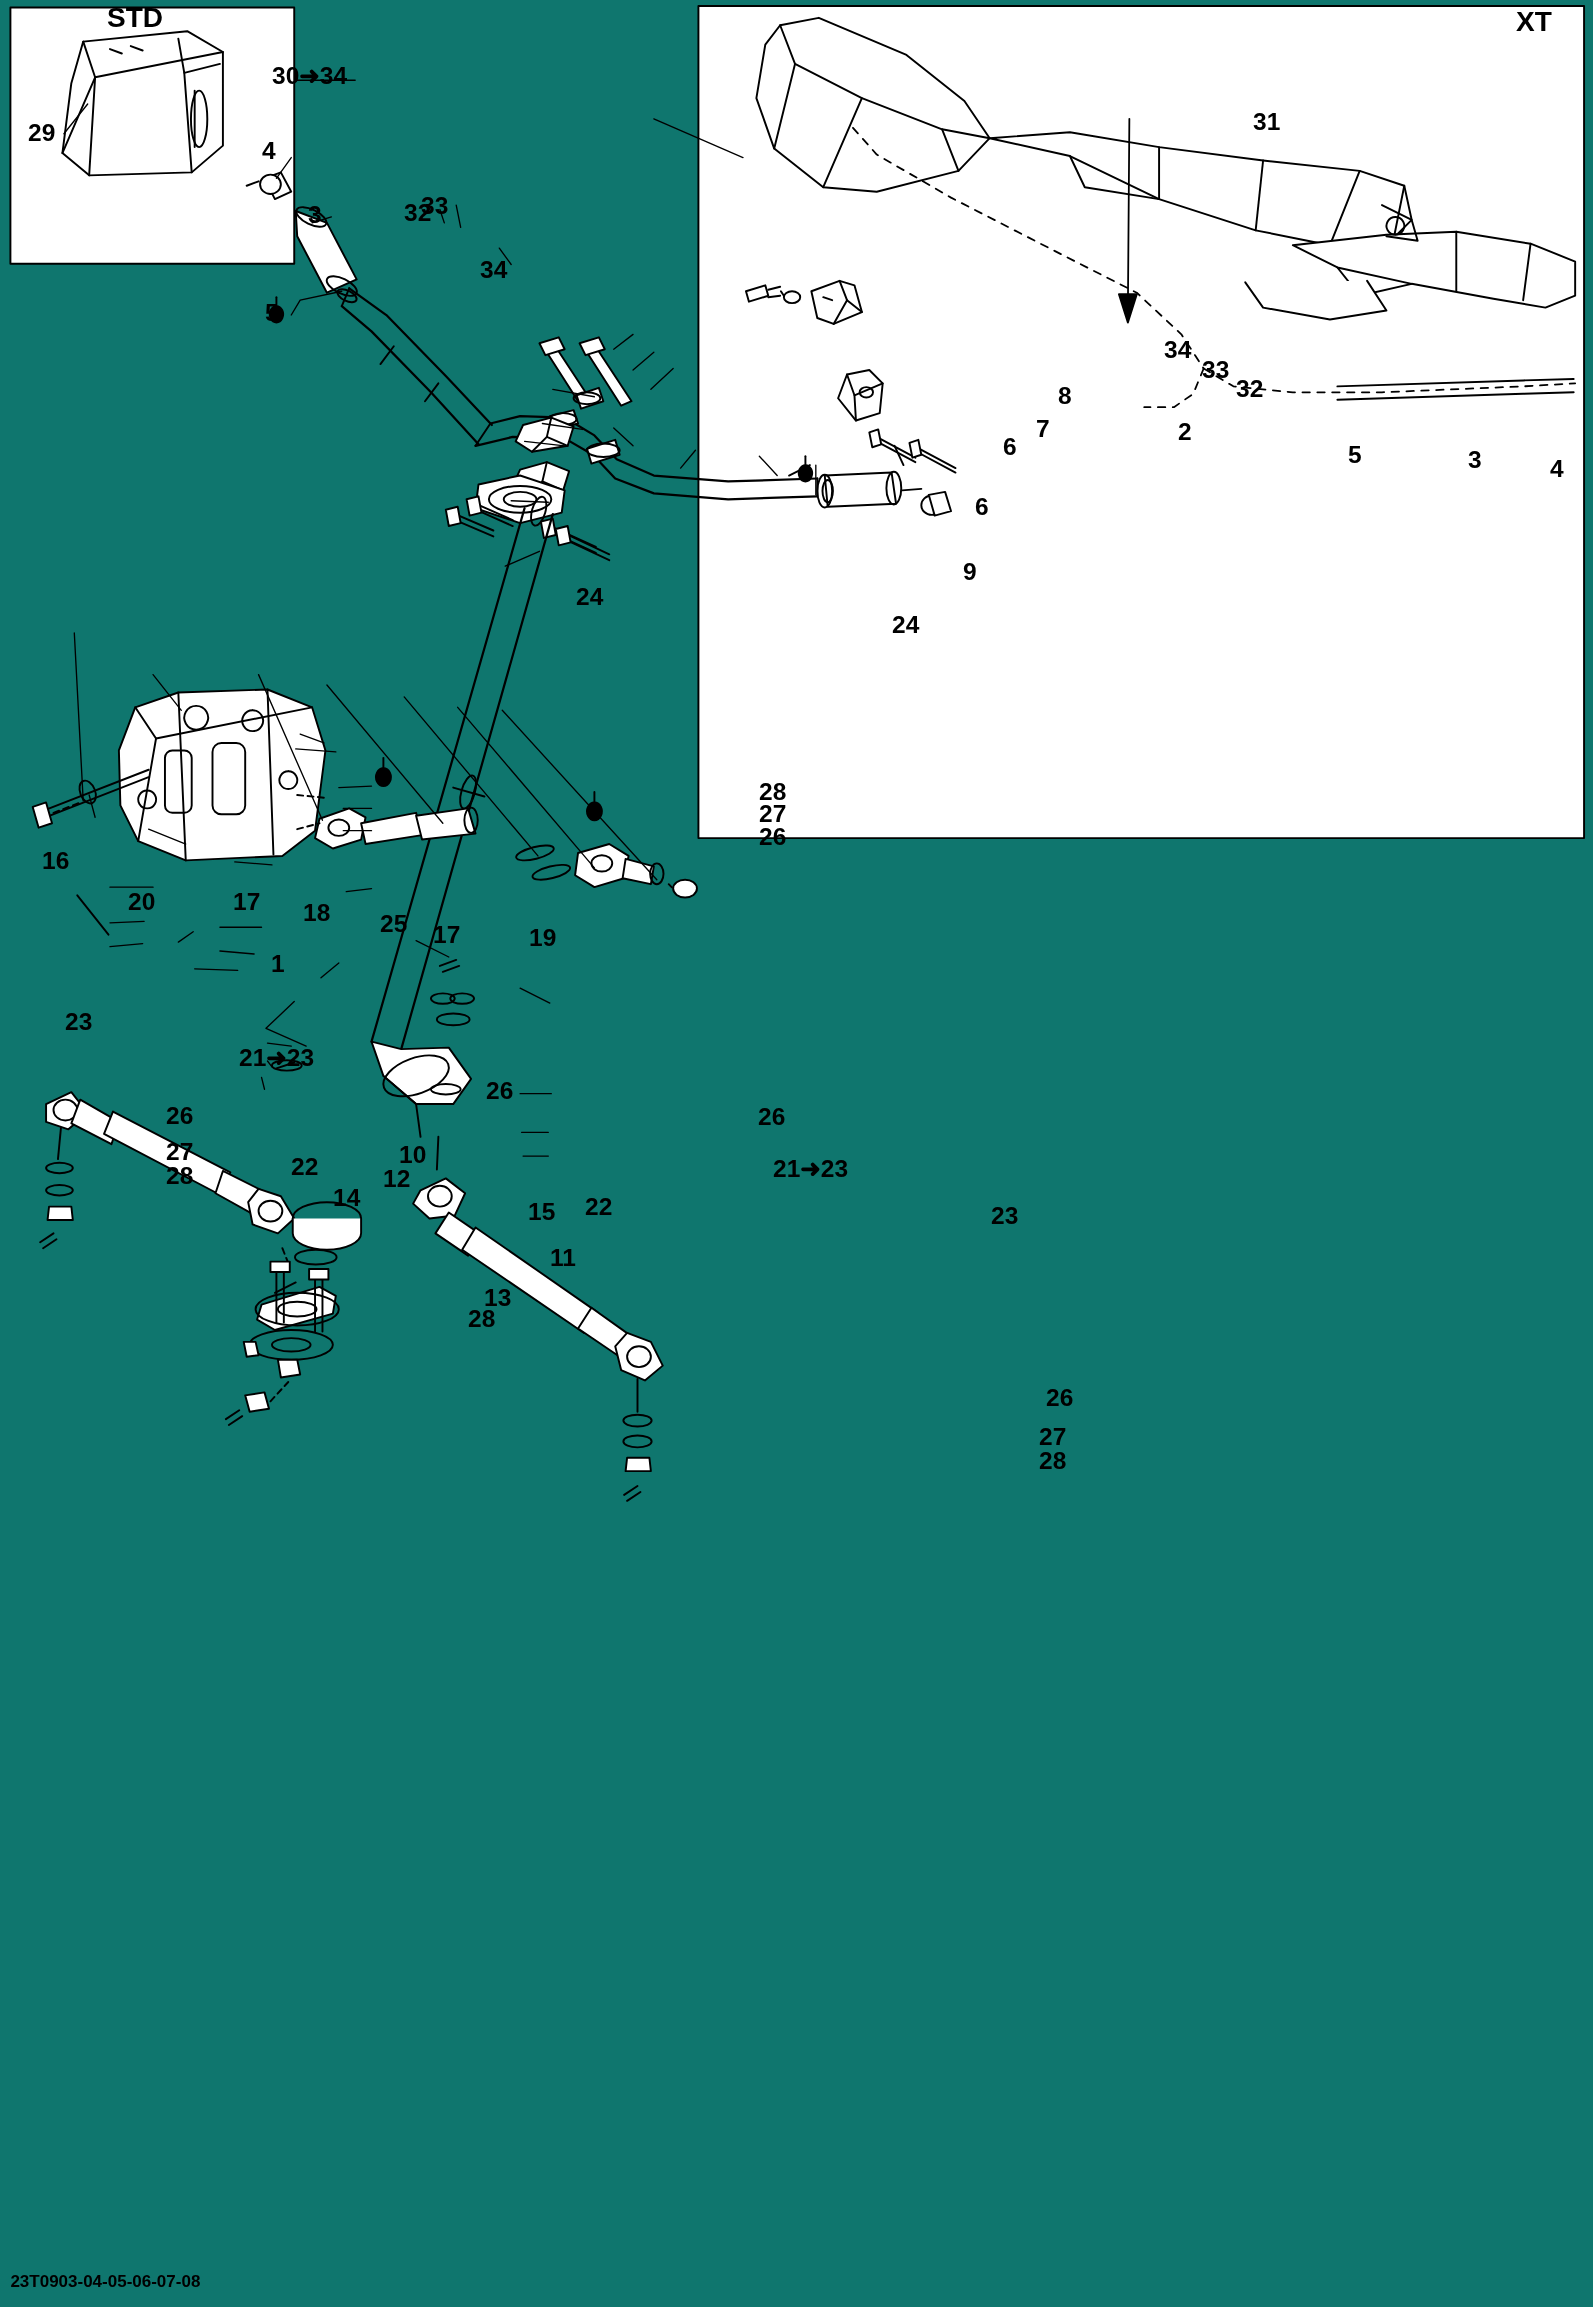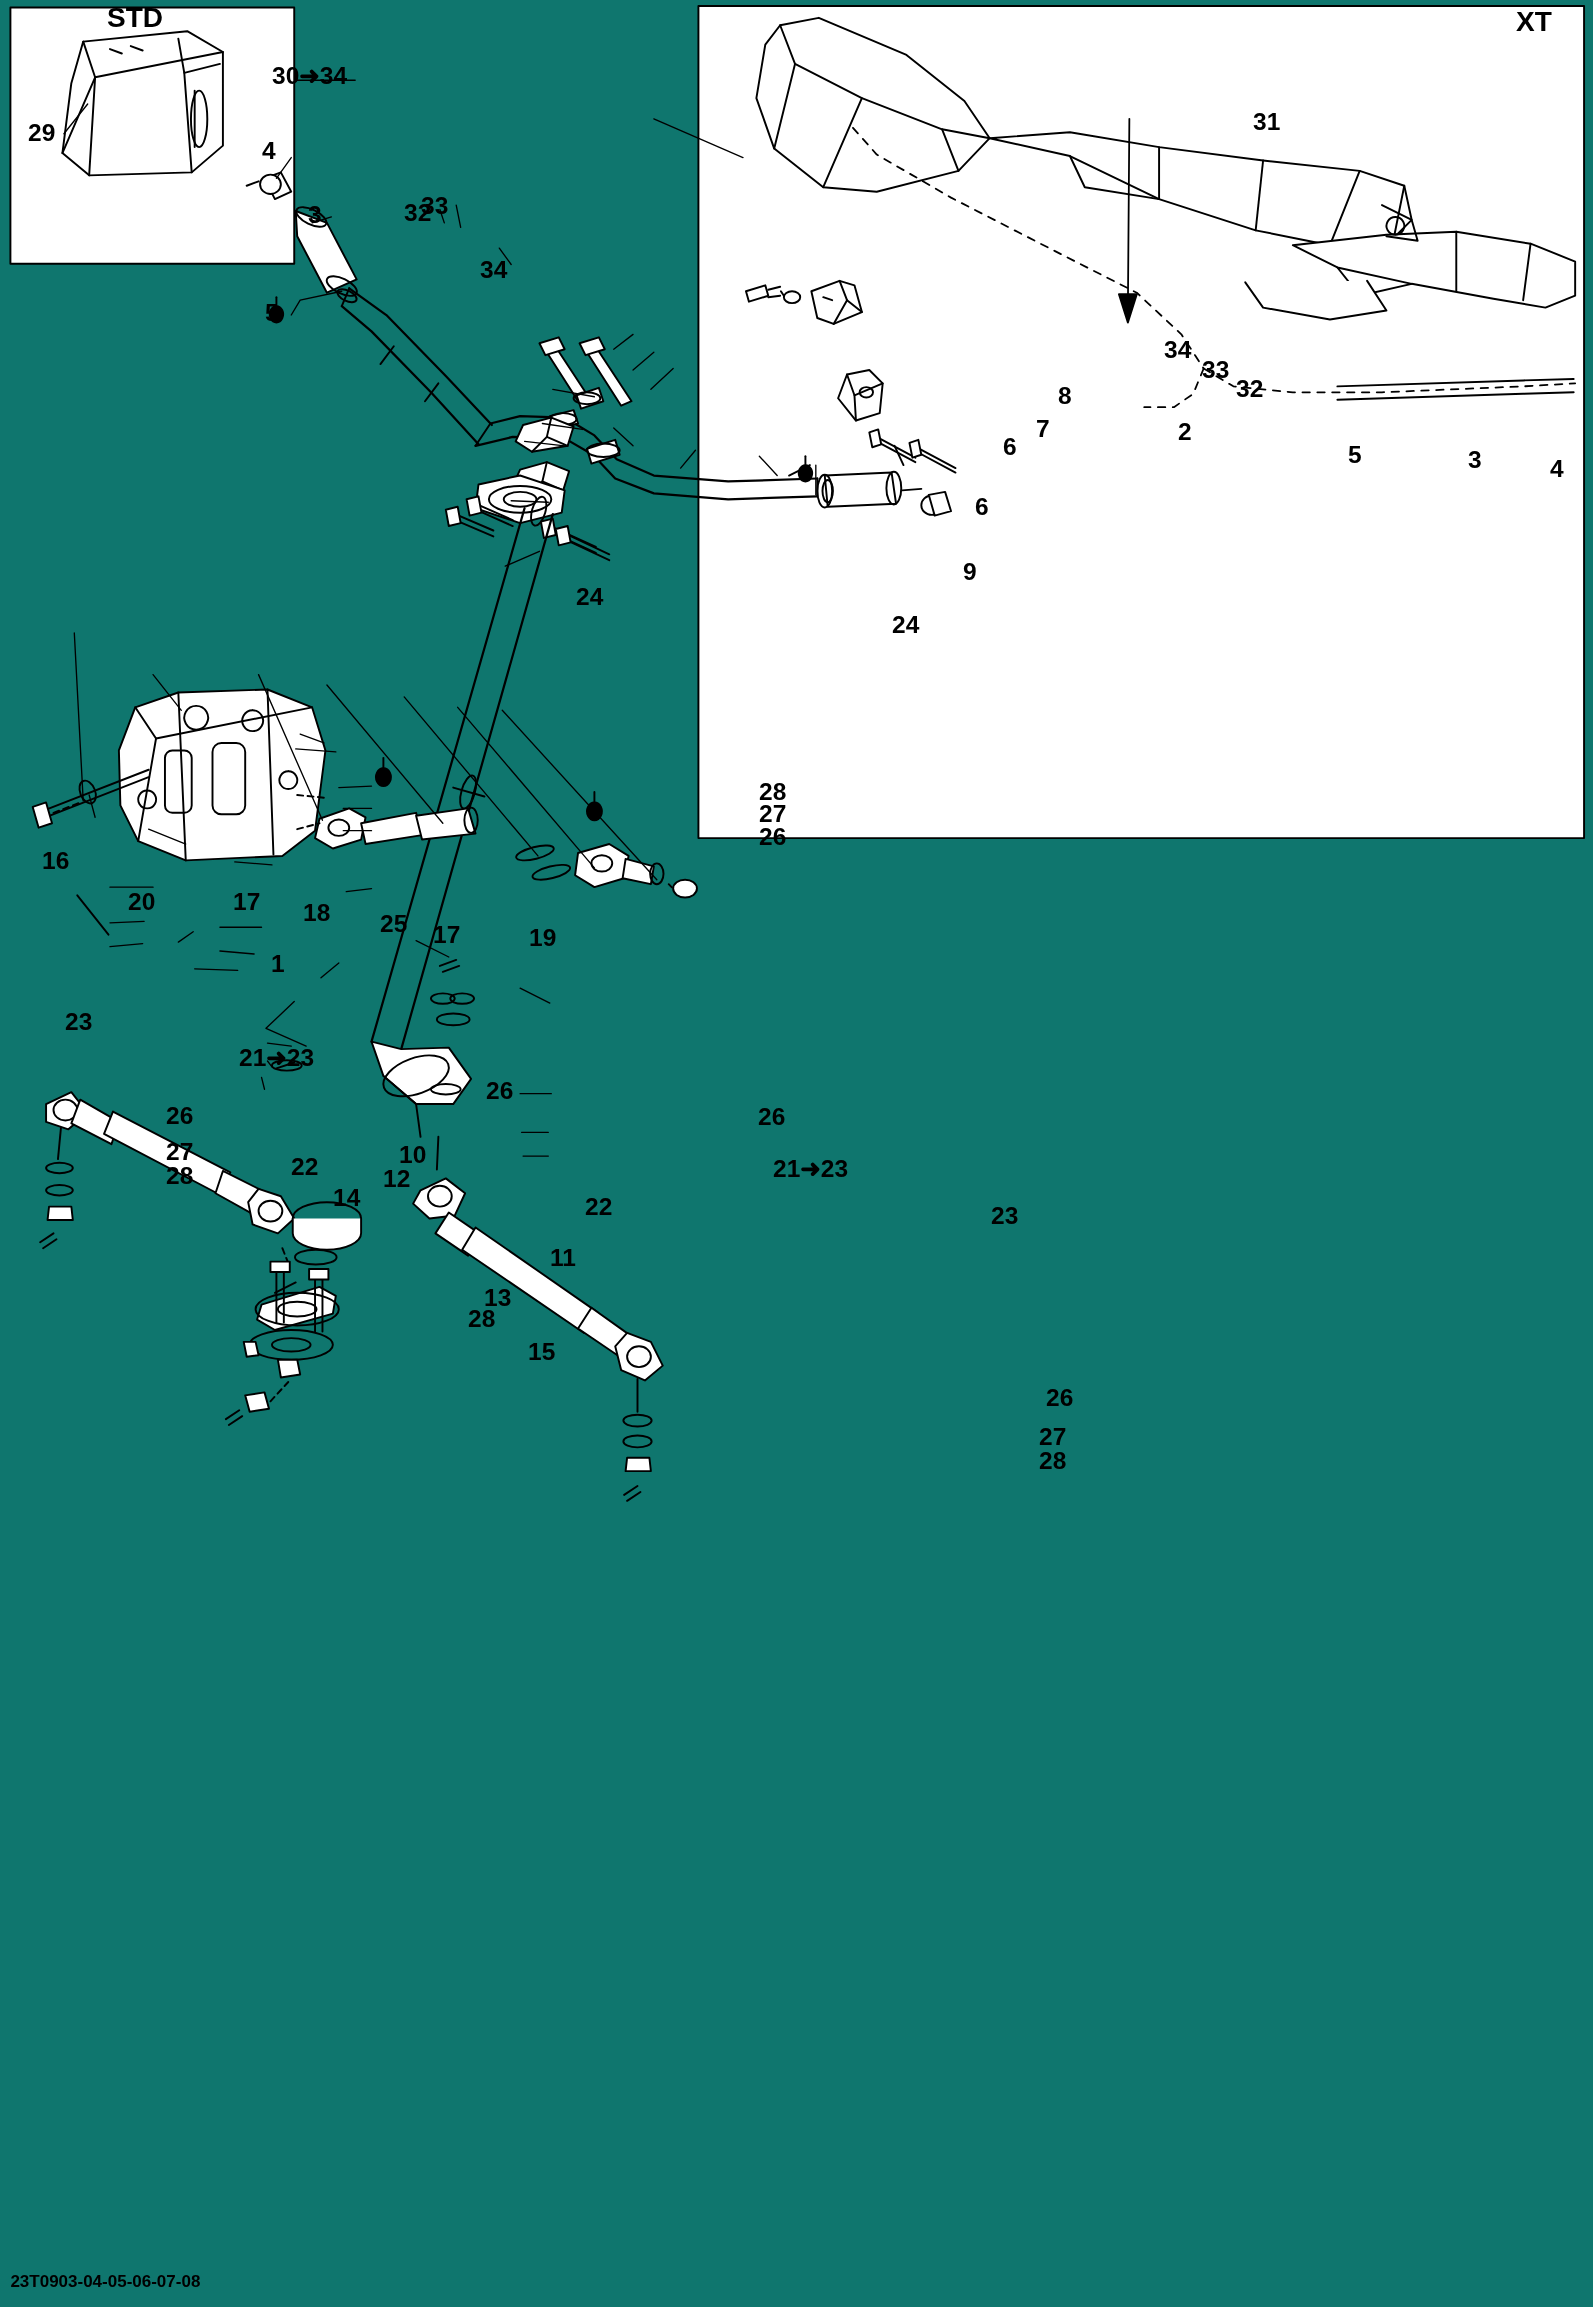--- a/index.html
+++ b/index.html
@@ -408,21 +408,21 @@
   <div class="lbl" style="left:758px; top:1103px;">26</div>
   <div class="lbl" style="left:166px; top:1138px;">27</div>
   <div class="lbl" style="left:383px; top:1141px;margin-left:16px;">10</div>
   <div class="lbl" style="left:291px; top:1153px;">22</div>
   <div class="lbl" style="left:166px; top:1162px;">28</div>
   <div class="lbl" style="left:383px; top:1165px;">12</div>
   <div class="lbl" style="left:333px; top:1184px;">14</div>
   <div class="lbl" style="left:773px; top:1154px;">21➜23</div>
   <div class="lbl" style="left:585px; top:1193px;">22</div>
   <div class="lbl" style="left:550px; top:1244px;">11</div>
-  <div class="lbl" style="left:528px; top:1338px;text-align:center;">15</div>
+  <div class="lbl" style="left:528px; top:1198px;text-align:center;">15</div>
   <div class="lbl" style="left:484px; top:1284px;">13</div>
   <div class="lbl" style="left:468px; top:1305px;">28</div>
   <div class="lbl" style="left:991px; top:1202px;">23</div>
   <div class="lbl" style="left:1046px; top:1384px;">26</div>
   <div class="lbl" style="left:1039px; top:1423px;">27</div>
   <div class="lbl" style="left:1039px; top:1447px;">28</div>
 
   <div class="footer">23T0903-04-05-06-07-08</div>
 
 </div>

